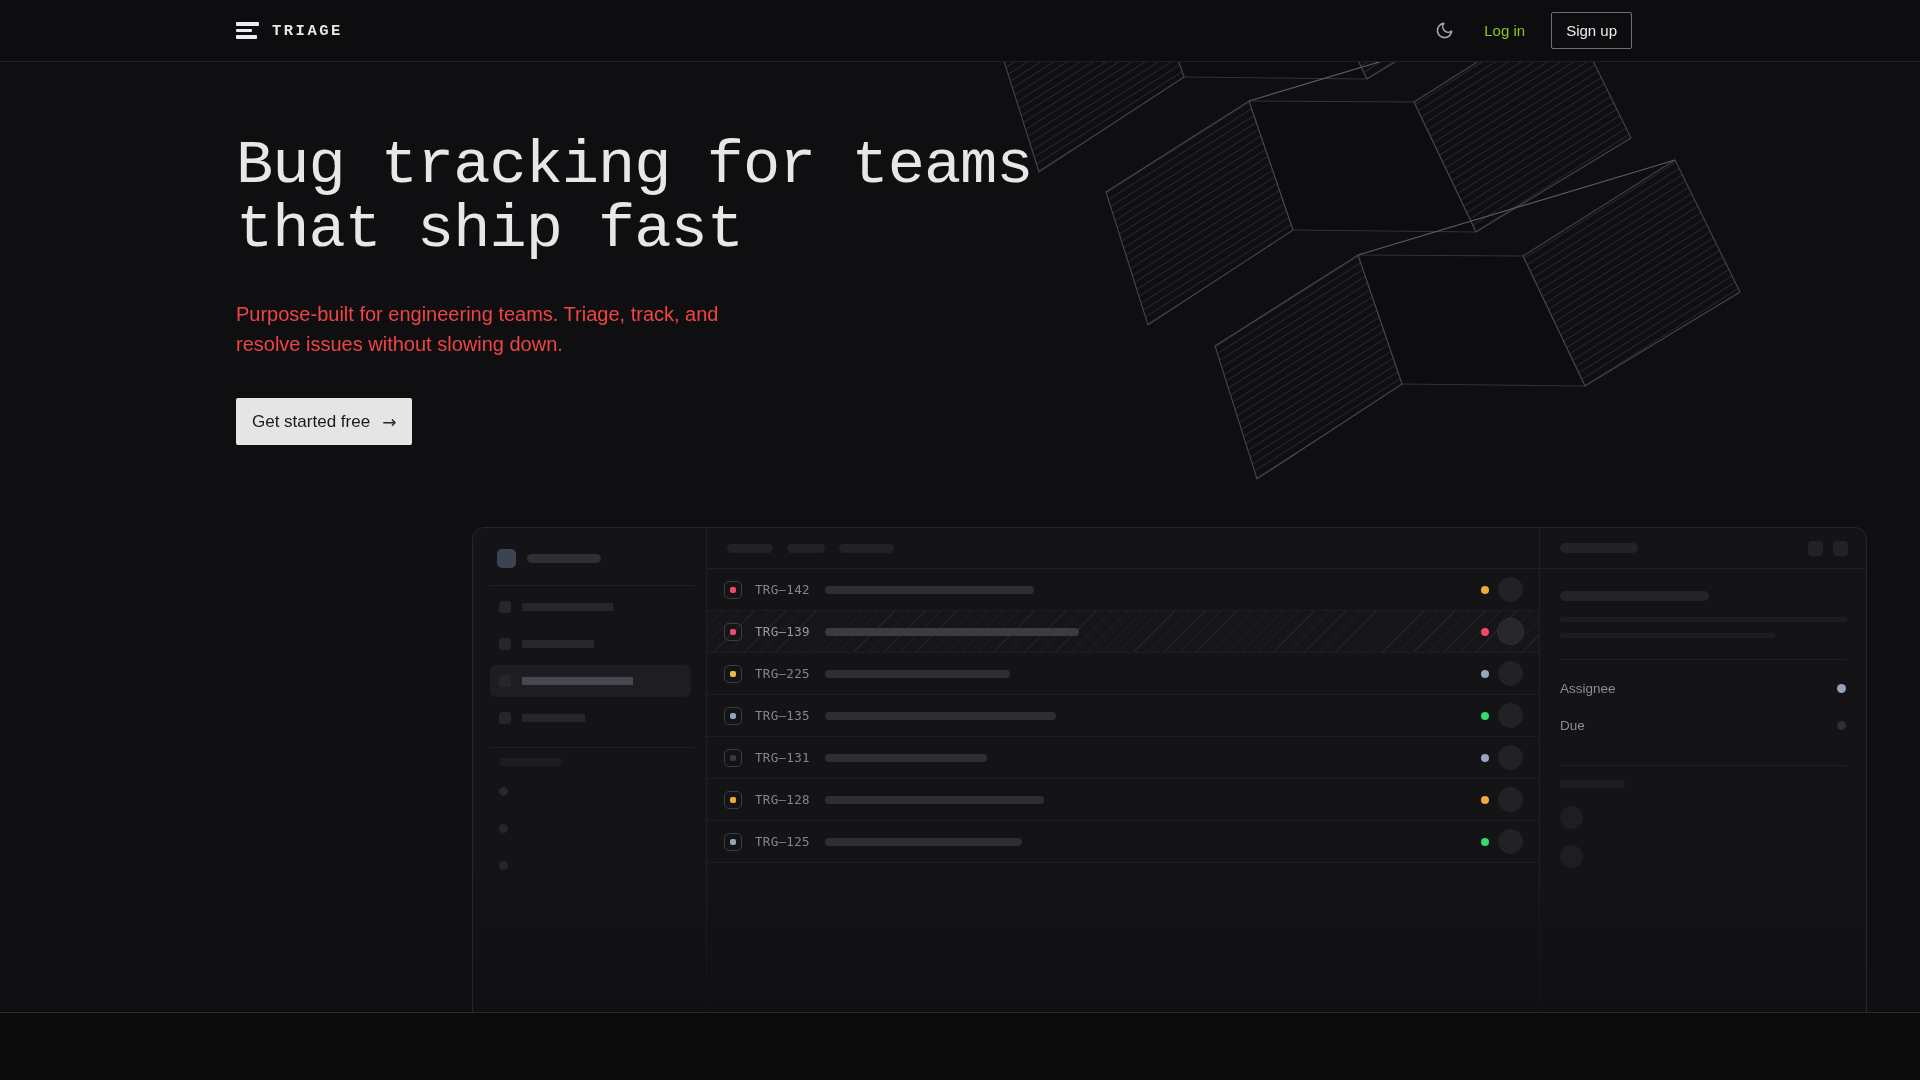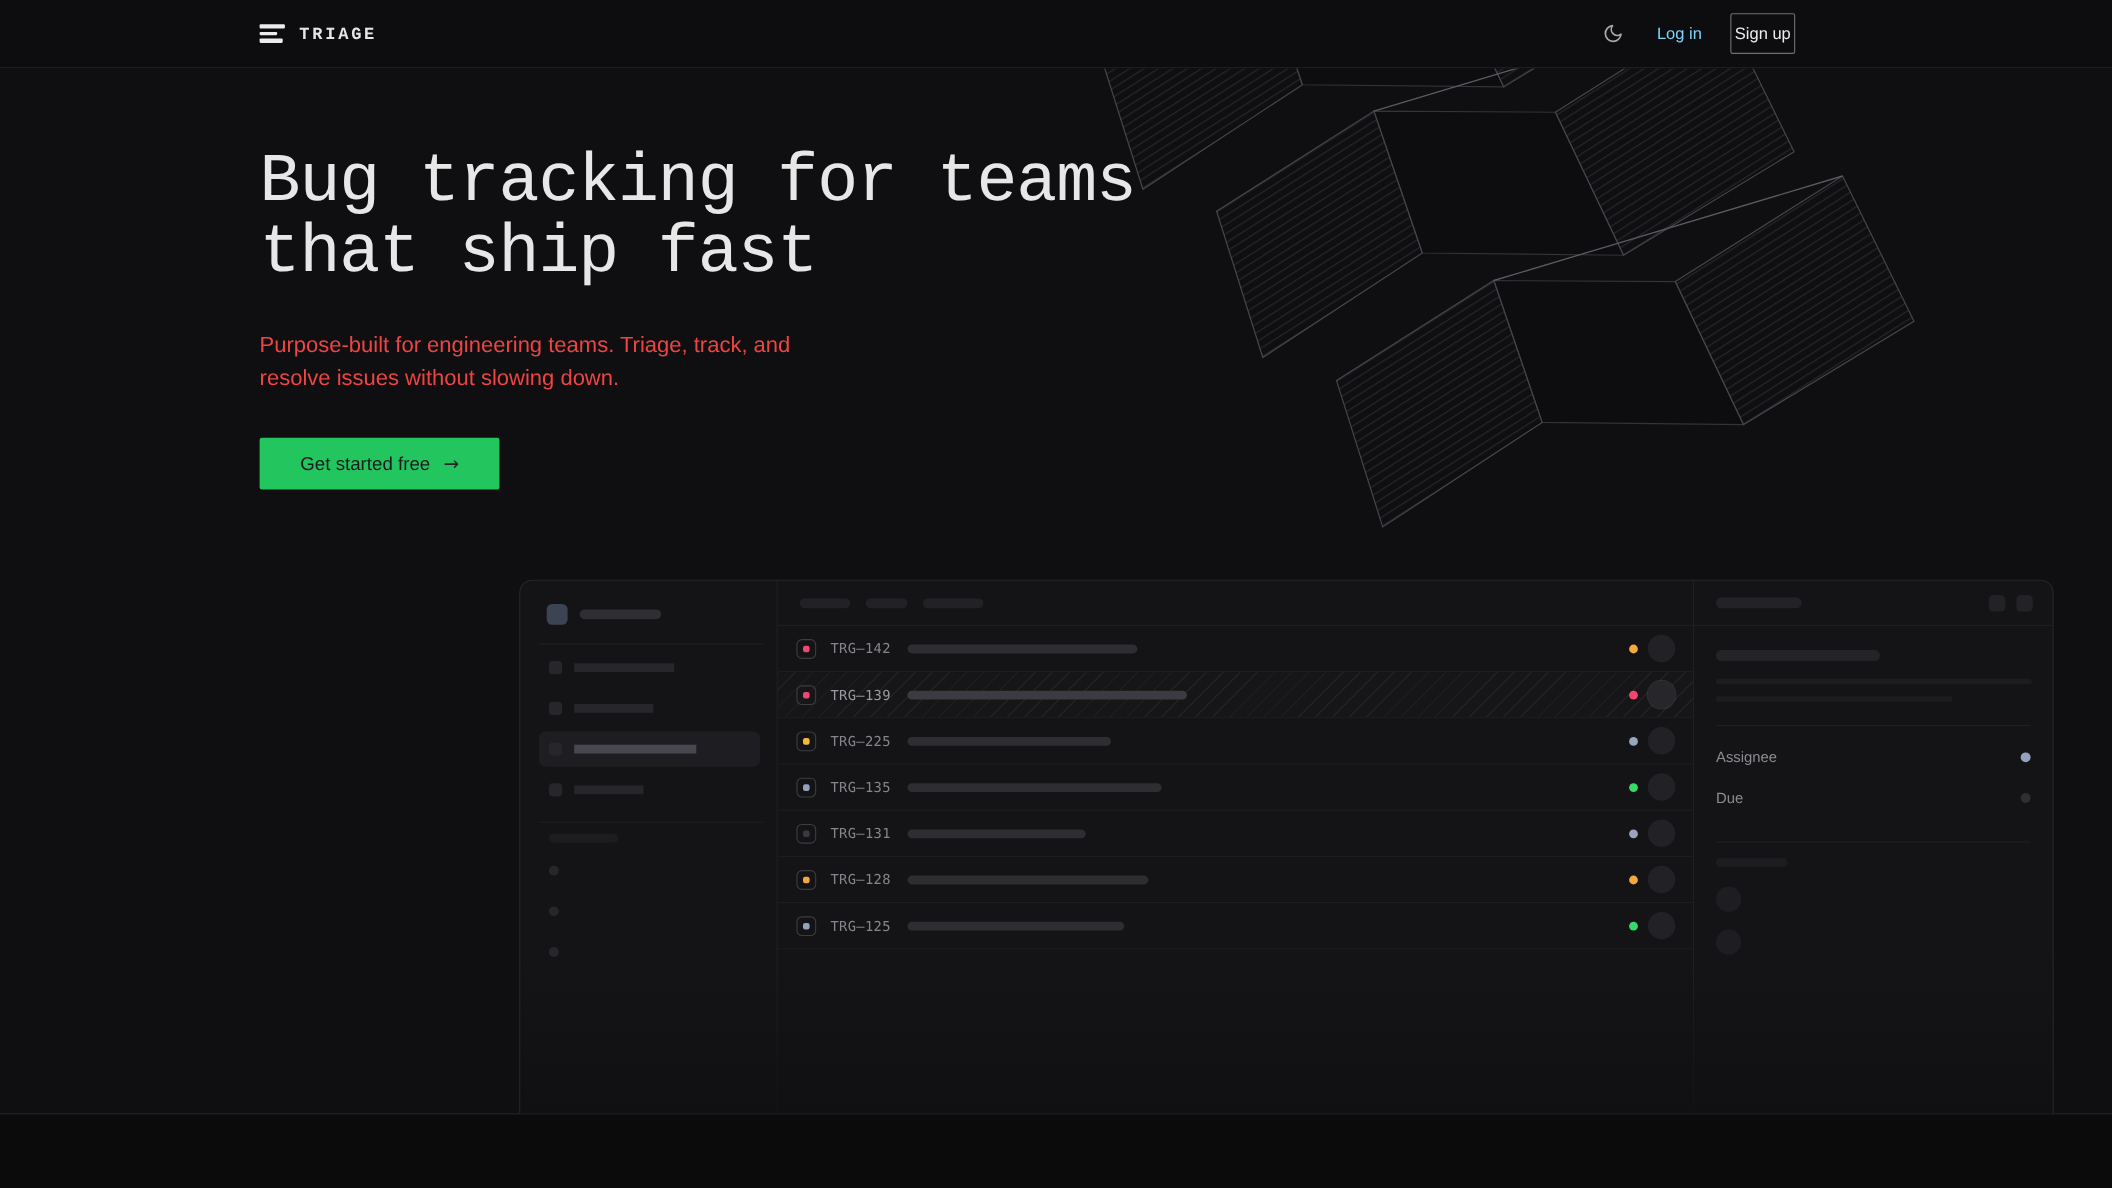--- a/index.html
+++ b/index.html
@@ -18,44 +18,44 @@
   }
   .brand { display:flex; align-items:center; gap:13px; }
   .logo { display:inline-flex; flex-direction:column; gap:3px; width:23px; }
   .logo i { display:block; height:3.5px; background:#ececee; border-radius:1px; }
   .logo i:nth-child(1){ width:23px; }
   .logo i:nth-child(2){ width:16px; }
   .logo i:nth-child(3){ width:21px; }
   .brand-name { color:#e5e5e5; font-size:15.5px; font-weight:bold; letter-spacing:2.5px;font-family:Liberation Mono, monospace; }
   .nav-right { display:flex; align-items:center; gap:26px; }
   .moon-btn { background:none; border:none; cursor:pointer; display:flex; align-items:center; padding:4px; }
-  .login { color:#7dd3fc; font-size:15px; text-decoration:none; cursor:pointer; }
+  .login { color:#84cc16; font-size:15px; text-decoration:none; cursor:pointer; }
   .signup {
     background:transparent; color:#ececee; font-size:15px; font-family:inherit;
-    border:1px solid #6f6f75; border-radius:2px; padding:9px 3px; cursor:pointer;
+    border:1px solid #6f6f75; border-radius:2px; padding:9px 14px; cursor:pointer;
   }
 
   
   .hero { position:relative; height:950px; overflow:hidden; background:#0f0f11; }
   .deco { position:absolute; top:0; left:0; z-index:0; pointer-events:none; }
   .hero-inner { position:relative; z-index:1; padding:72px 0 0 236px; }
   h1.headline {
     color:#e7e7e8; font-size:62px; line-height:64px; font-weight:500;
     letter-spacing:-1px;
     font-family:Liberation Mono, monospace;
   }
   .subtitle {
     margin-top:37px; max-width:500px; color:#ef4444;
     font-size:20px; line-height:30px; font-weight:400;
   }
   .cta {
     margin-top:39px; display:inline-flex; align-items:center; gap:12px;
-    background:#22c55e; color:#1a1a1d; border:none; cursor:pointer;
+    background:#e5e5e5; color:#1a1a1d; border:none; cursor:pointer;
     font-family:inherit; font-size:17px; font-weight:500;
-    height:47px; padding:0 37px; border-radius:2px;
+    height:47px; padding:0 16px; border-radius:2px;
   }
   .cta .arrow { font-family:"DejaVu Sans", sans-serif; font-size:17px; color:#26262a; }
 
   
   .card {
     position:relative; margin:82px 0 0 236px; width:1395px; height:500px;
     background:#141416; border:1px solid #27272b; border-radius:12px;
     display:flex; overflow:hidden; z-index:1;
   }
   .card::after {

